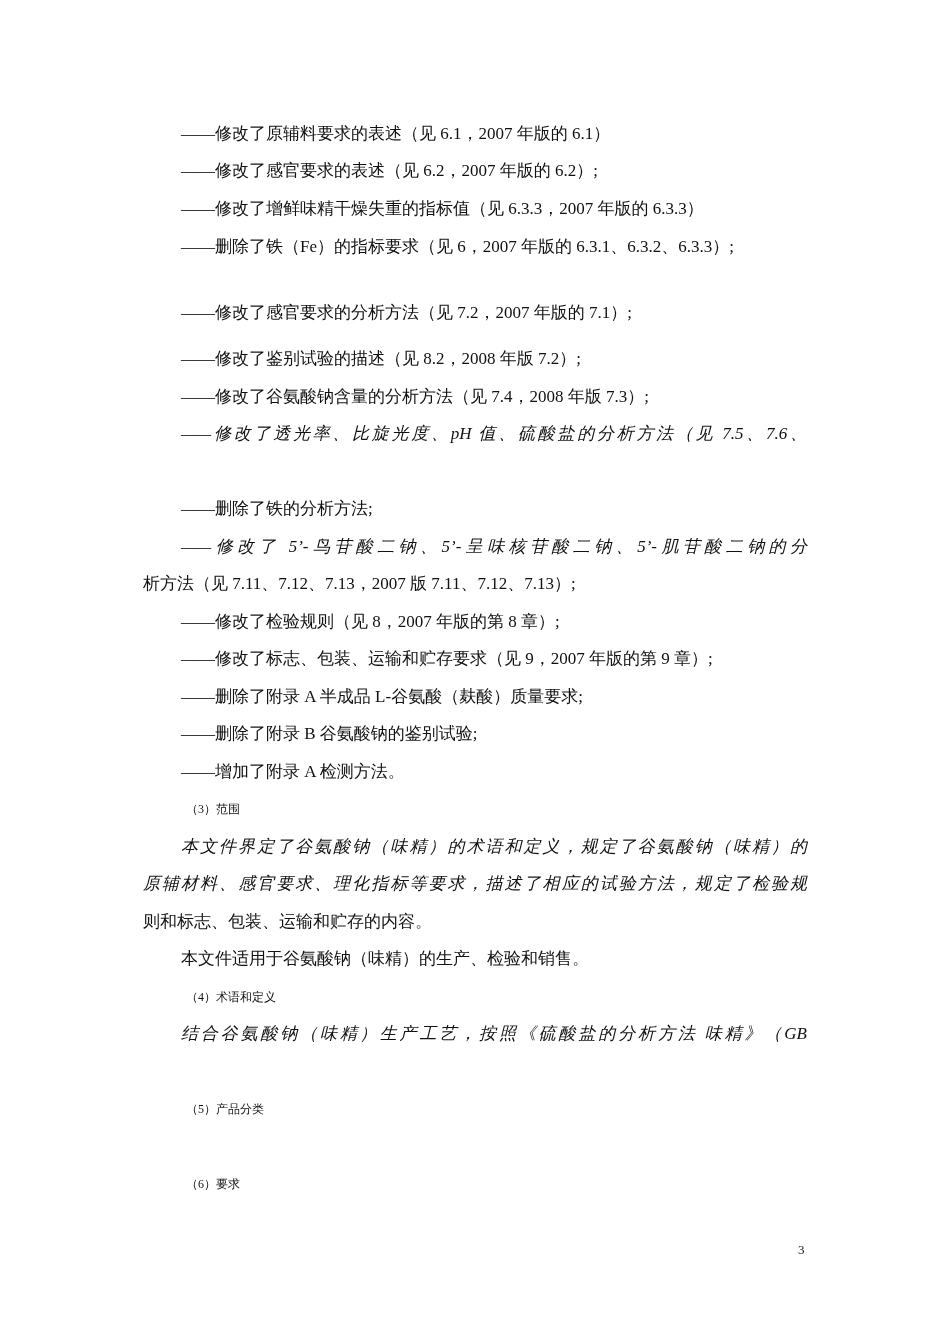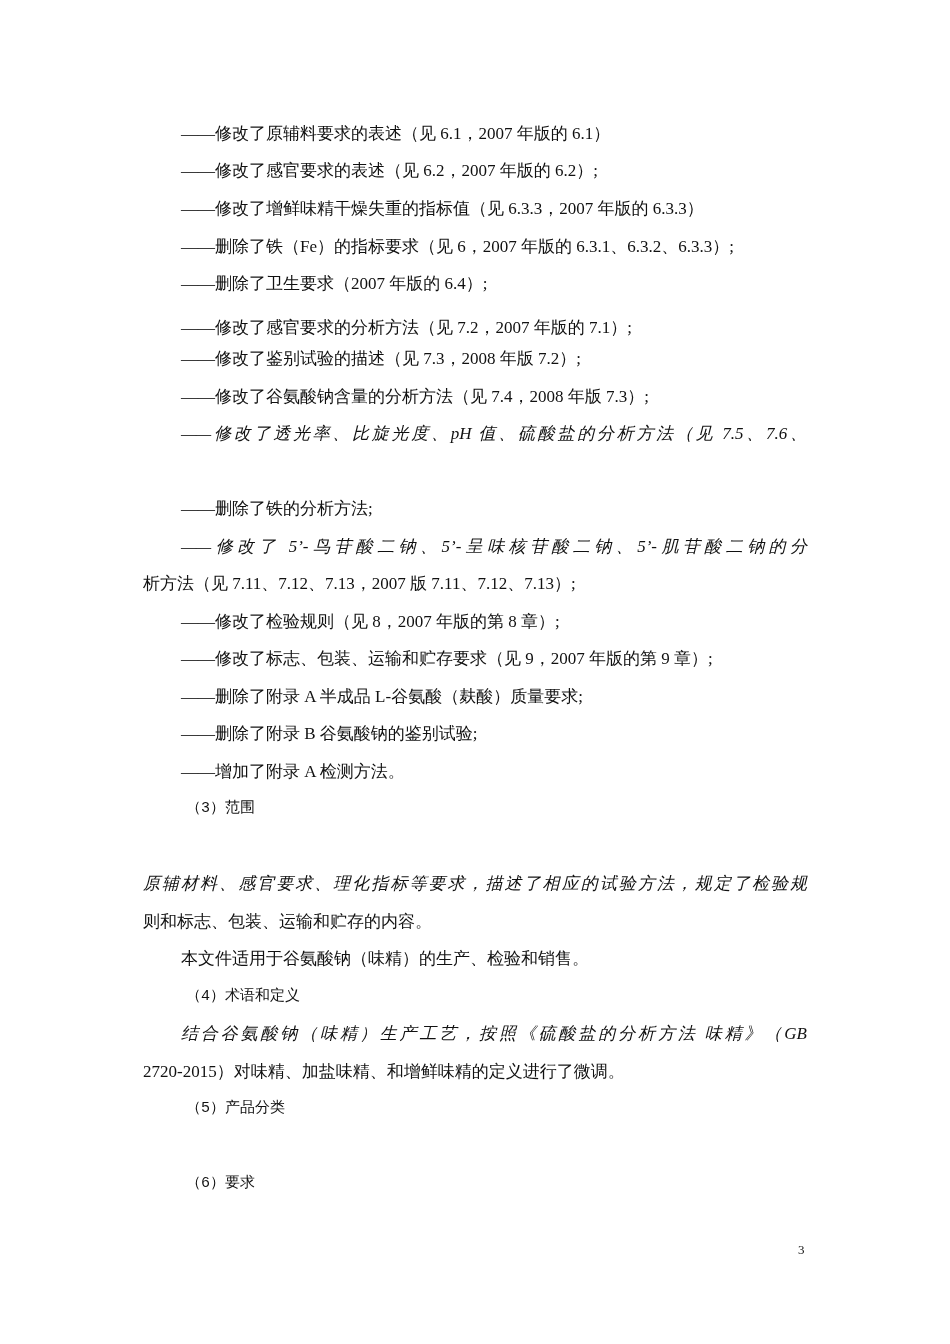--- a/index.html
+++ b/index.html
@@ -2,54 +2,53 @@
 <html><head>
 <meta charset="utf-8">
 <style>
   html, body { margin: 0; padding: 0; background: #ffffff; }
   body { width: 950px; height: 1344px; position: relative; overflow: hidden;
          font-family: "Liberation Serif", "DejaVu Serif", serif; color: #111; }
   .page { position: absolute; left: 0; top: 0; width: 950px; height: 1344px; }
   .line { position: absolute; font-size: 17px; line-height: 22px; white-space: nowrap; }
   .ind { left: 181px; }
   .noind { left: 143px; }
-  .heading { font-family: Liberation Mono, monospace; font-size: 15px; left: 186px; }
+  .heading { font-family: Liberation Serif, serif; font-size: 12px; left: 186px; }
   .justify { width: 664px; text-align: justify; text-align-last: justify; font-style: italic; }
   .pagenum { position: absolute; left: 798px; top: 1242px; font-size: 13px; }
 </style>
 </head>
 <body>
 
 <div class="page">
 
   <div class="line ind" style="top:123px">——修改了原辅料要求的表述（见 6.1，2007 年版的 6.1）</div>
   <div class="line ind" style="top:160px">——修改了感官要求的表述（见 6.2，2007 年版的 6.2）;</div>
   <div class="line ind" style="top:198px">——修改了增鲜味精干燥失重的指标值（见 6.3.3，2007 年版的 6.3.3）</div>
   <div class="line ind" style="top:236px">——删除了铁（Fe）的指标要求（见 6，2007 年版的 6.3.1、6.3.2、6.3.3）;</div>
-  <div class="line ind" style="top:273px">——删除了卫生要求（2007 年版的 6.4）;</div>
-  <div class="line ind" style="top:317px">——修改了感官要求的分析方法（见 7.2，2007 年版的 7.1）;</div>
-  <div class="line ind" style="top:348px">——修改了鉴别试验的描述（见 7.3，2008 年版 7.2）;</div>
+  <div class="line ind" style="top:302px">——修改了感官要求的分析方法（见 7.2，2007 年版的 7.1）;</div>
+  <div class="line ind" style="top:348px">——修改了鉴别试验的描述（见 8.2，2008 年版 7.2）;</div>
   <div class="line ind" style="top:386px">——修改了谷氨酸钠含量的分析方法（见 7.4，2008 年版 7.3）;</div>
   <div class="line ind justify" style="top:423px; width:626px">——修改了透光率、比旋光度、pH 值、硫酸盐的分析方法（见 7.5、7.6、</div>
   <div class="line ind" style="top:498px">——删除了铁的分析方法;</div>
   <div class="line ind justify" style="top:536px; width:626px">——修改了 5’-鸟苷酸二钠、5’-呈味核苷酸二钠、5’-肌苷酸二钠的分</div>
   <div class="line noind" style="top:573px">析方法（见 7.11、7.12、7.13，2007 版 7.11、7.12、7.13）;</div>
   <div class="line ind" style="top:611px">——修改了检验规则（见 8，2007 年版的第 8 章）;</div>
   <div class="line ind" style="top:648px">——修改了标志、包装、运输和贮存要求（见 9，2007 年版的第 9 章）;</div>
   <div class="line ind" style="top:686px">——删除了附录 A 半成品 L-谷氨酸（麸酸）质量要求;</div>
   <div class="line ind" style="top:723px">——删除了附录 B 谷氨酸钠的鉴别试验;</div>
   <div class="line ind" style="top:761px">——增加了附录 A 检测方法。</div>
 
   <div class="line heading" style="top:798px">（3）范围</div>
+  <div class="line ind justify" style="top:836px; width:626px">本文件界定了谷氨酸钠（味精）的术语和定义，规定了谷氨酸钠（味精）的</div>
   <div class="line noind justify" style="top:873px">原辅材料、感官要求、理化指标等要求，描述了相应的试验方法，规定了检验规</div>
   <div class="line ind" style="top:948px">本文件适用于谷氨酸钠（味精）的生产、检验和销售。</div>
   <div class="line noind" style="top:911px">则和标志、包装、运输和贮存的内容。</div>
 
   <div class="line heading" style="top:986px">（4）术语和定义</div>
   <div class="line ind justify" style="top:1023px; width:626px">结合谷氨酸钠（味精）生产工艺，按照《硫酸盐的分析方法 味精》（GB</div>
-  <div class="line noind" style="top:1061px">2720-2015）对味精、加盐味精、和增鲜味精的定义进行了微调。</div>
 
   <div class="line heading" style="top:1098px">（5）产品分类</div>
 
   <div class="line heading" style="top:1173px">（6）要求</div>
 
   <div class="pagenum">3</div>
 </div>
 
 </body></html>

